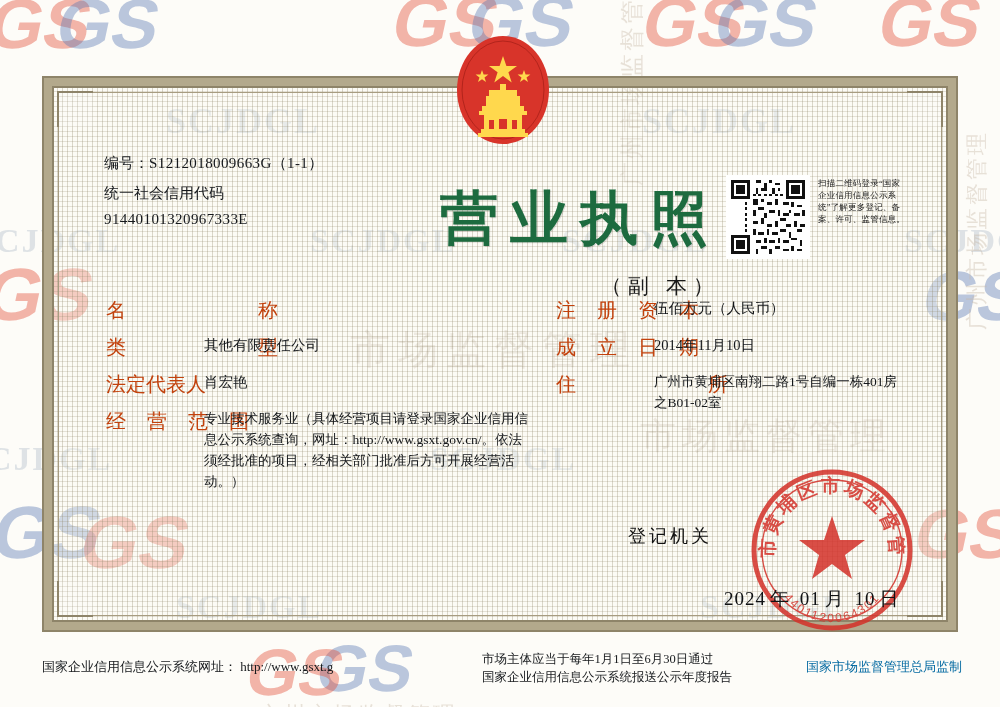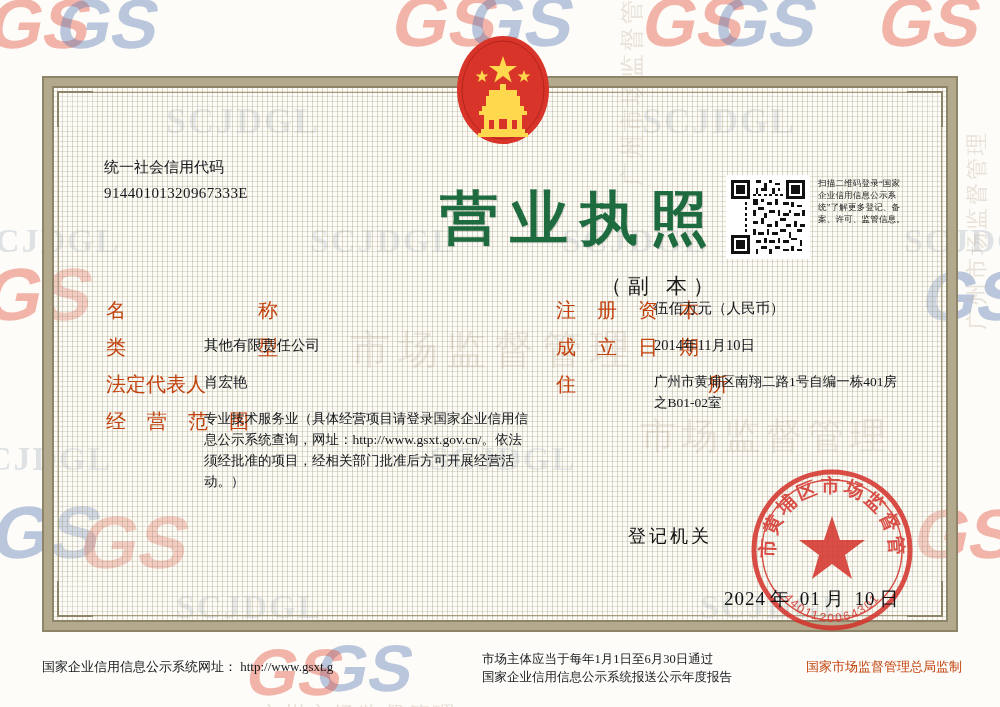--- a/index.html
+++ b/index.html
@@ -261,21 +261,21 @@
     font-size: 12.5px;
     line-height: 18px;
     color: #16191c;
     white-space: nowrap;
   }
   .foot-right {
     position: absolute;
     left: 806px;
     top: 658px;
     font-size: 13px;
-    color: #c2410c;
+    color: #0369a1;
     white-space: nowrap;
   }
 </style>
 </head>
 <body>
 
 <div id="page">
 
   <div class="wm-layer">
 
@@ -354,20 +354,23 @@
       </g>
     </svg>
   </div>
 
   <div class="title-block">
     <div class="title-main">营业执照</div>
     <div class="title-sub">（副 本）</div>
   </div>
 
   <div class="codes">
+    <div class="row">
+      <span>编号：</span><span class="mono">S1212018009663G（1-1）</span>
+    </div>
     <div class="row" style="margin-top:4px;">统一社会信用代码</div>
     <div class="row mono">91440101320967333E</div>
   </div>
 
   <div class="qr-wrap">
     <div class="qr">
       <svg width="80" height="80" viewBox="0 0 29 29" shape-rendering="crispEdges">
         <rect width="29" height="29" fill="#ffffff"></rect>
         <g fill="#111111">
 

